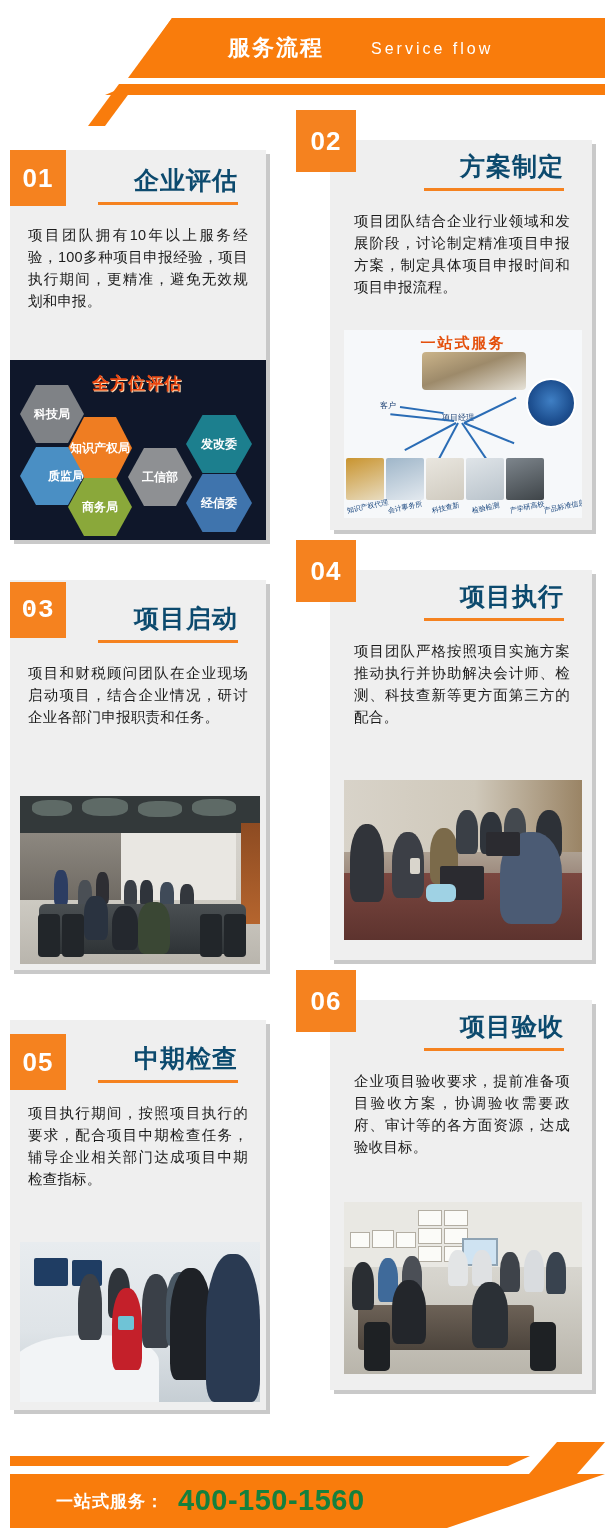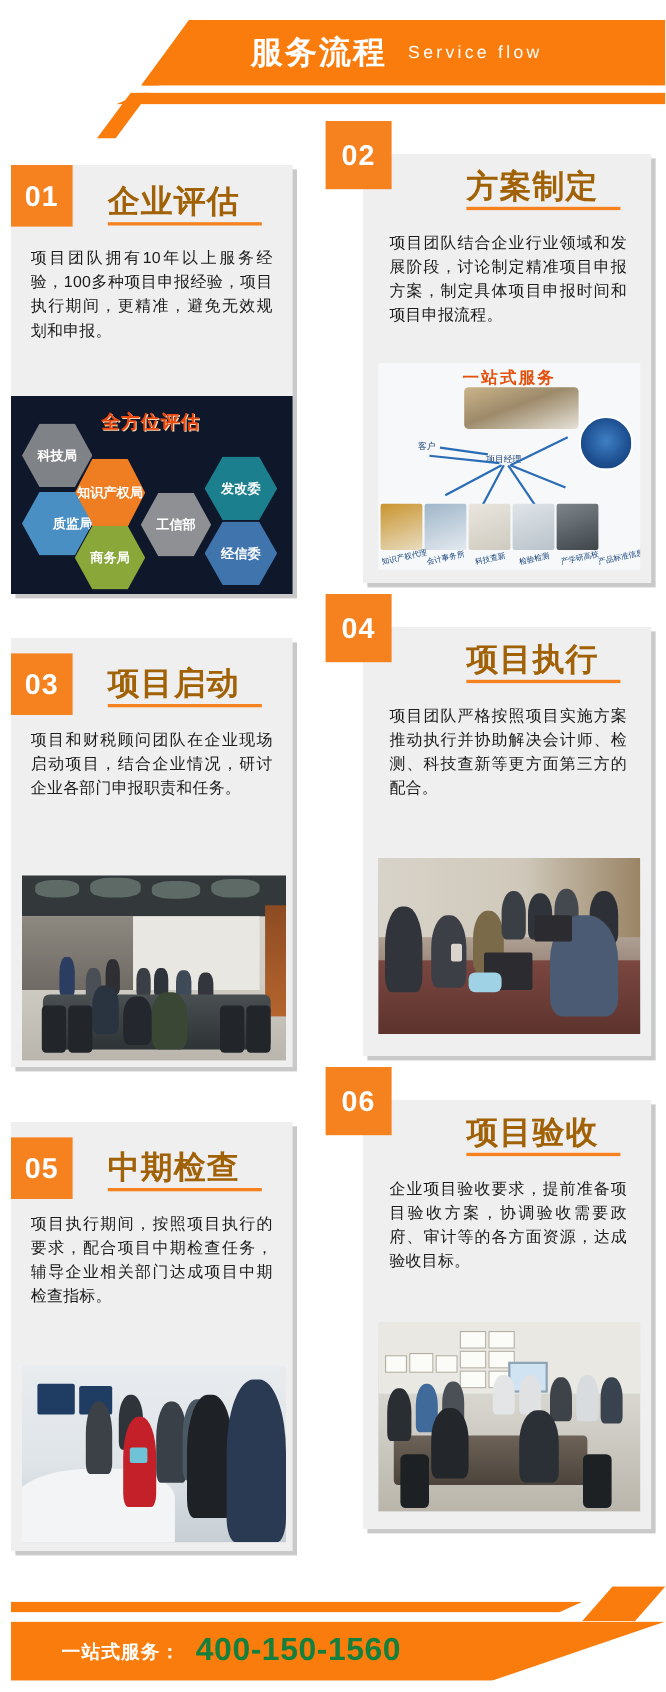--- a/index.html
+++ b/index.html
@@ -27,42 +27,42 @@
     background:#f97c0c;
     clip-path:polygon(26px 0,500px 0,500px 11px,0px 11px);
   }
   .hdr-stripe-tail{
     position:absolute;left:88px;top:84px;width:50px;height:50px;
     background:#f97c0c;
     clip-path:polygon(31px 0,48px 0,17px 42px,0 42px);
   }
   .hdr-title-zh{
     position:absolute;left:228px;top:30px;
-    font-size:29px;font-weight:bold;color:#ffffff;letter-spacing:2px;
+    font-size:22px;font-weight:bold;color:#ffffff;letter-spacing:2px;
     line-height:36px;white-space:nowrap;
   }
   .hdr-title-en{
     position:absolute;left:371px;top:40px;
     font-size:16px;color:#ffffff;letter-spacing:3px;white-space:nowrap;
   }
 
   
   .card{
     position:absolute;background:#efefef;
     box-shadow:4px 4px 0 0 #c9c9c9;
   }
   .card .badge{
     position:absolute;width:56px;height:56px;background:#f5821f;
     color:#ffffff;font-size:26px;font-weight:bold;
     display:flex;align-items:center;justify-content:center;
     letter-spacing:1px;
   }
   .card .title{
-    position:absolute;color:#a16207;font-size:29px;font-weight:bold;
-    letter-spacing:1px;white-space:nowrap;
+    position:absolute;color:#0c4a6e;font-size:25px;font-weight:bold;
+    letter-spacing:1px;white-space:nowrap;margin-left:36px;
   }
   .card .title-rule{
     position:absolute;height:3px;background:#f5821f;
   }
   .card .body{
     position:absolute;color:#1b1b1b;font-size:14.5px;line-height:22px;
     letter-spacing:0.2px;text-align:justify;
   }
 
   
@@ -261,21 +261,21 @@
       <div class="os-cap" style="left:3px;">知识产权代理</div>
       <div class="os-cap" style="left:44px;">会计事务所</div>
       <div class="os-cap" style="left:88px;">科技查新</div>
       <div class="os-cap" style="left:128px;">检验检测</div>
       <div class="os-cap" style="left:166px;">产学研高校</div>
       <div class="os-cap" style="left:200px;">产品标准信息</div>
     </div>
   </div>
 
   <div class="card" style="left:10px;top:580px;width:256px;height:390px;">
-    <div class="badge" style="left:0;top:14px;">03</div>
+    <div class="badge" style="left:0;top:2px;font-family:Liberation Mono, monospace;">03</div>
     <div class="title" style="left:88px;top:22px;">项目启动</div>
     <div class="title-rule" style="left:88px;top:60px;width:140px;"></div>
     <div class="body" style="left:18px;top:82px;width:220px;">项目和财税顾问团队在企业现场启动项目，结合企业情况，研讨企业各部门申报职责和任务。</div>
 
     <div class="figure photo-room" style="left:10px;top:216px;width:240px;height:168px;">
       <div class="ceiling"></div>
       <div class="ceil-cell" style="left:12px;top:4px;width:40px;height:16px;"></div>
       <div class="ceil-cell" style="left:62px;top:2px;width:46px;height:18px;"></div>
       <div class="ceil-cell" style="left:118px;top:5px;width:44px;height:16px;"></div>
       <div class="ceil-cell" style="left:172px;top:3px;width:44px;height:17px;"></div>

